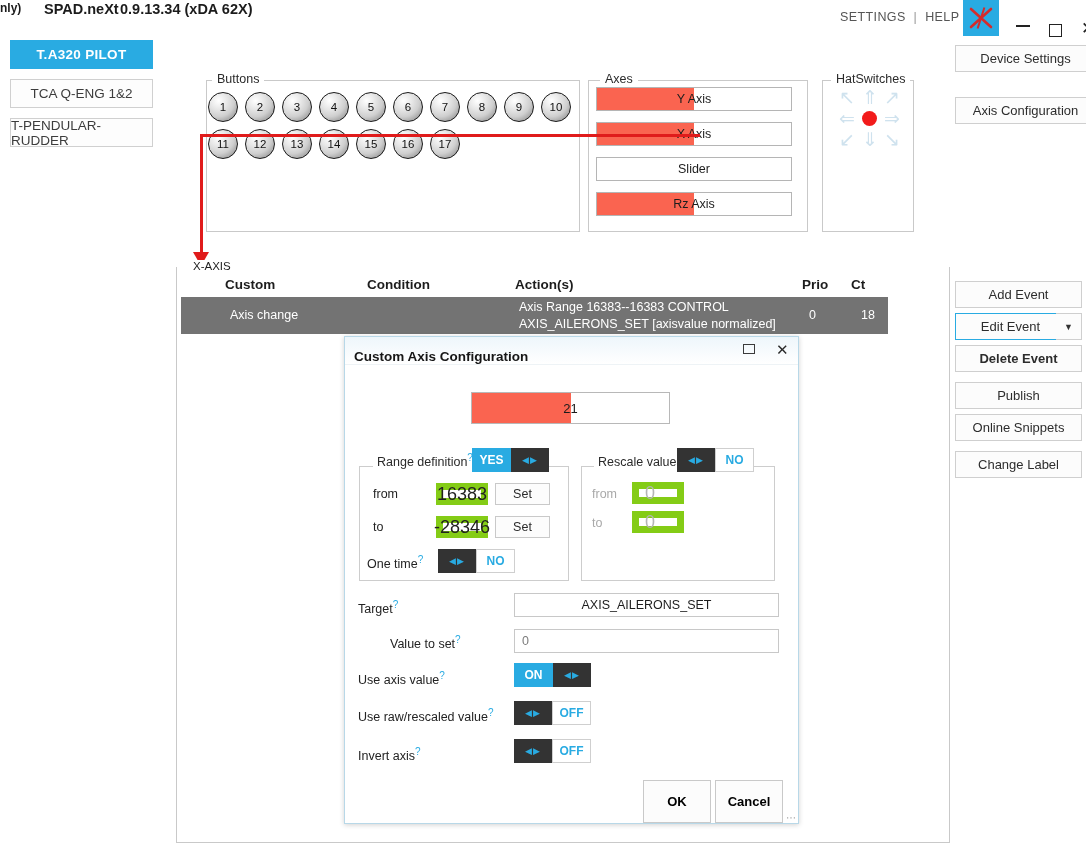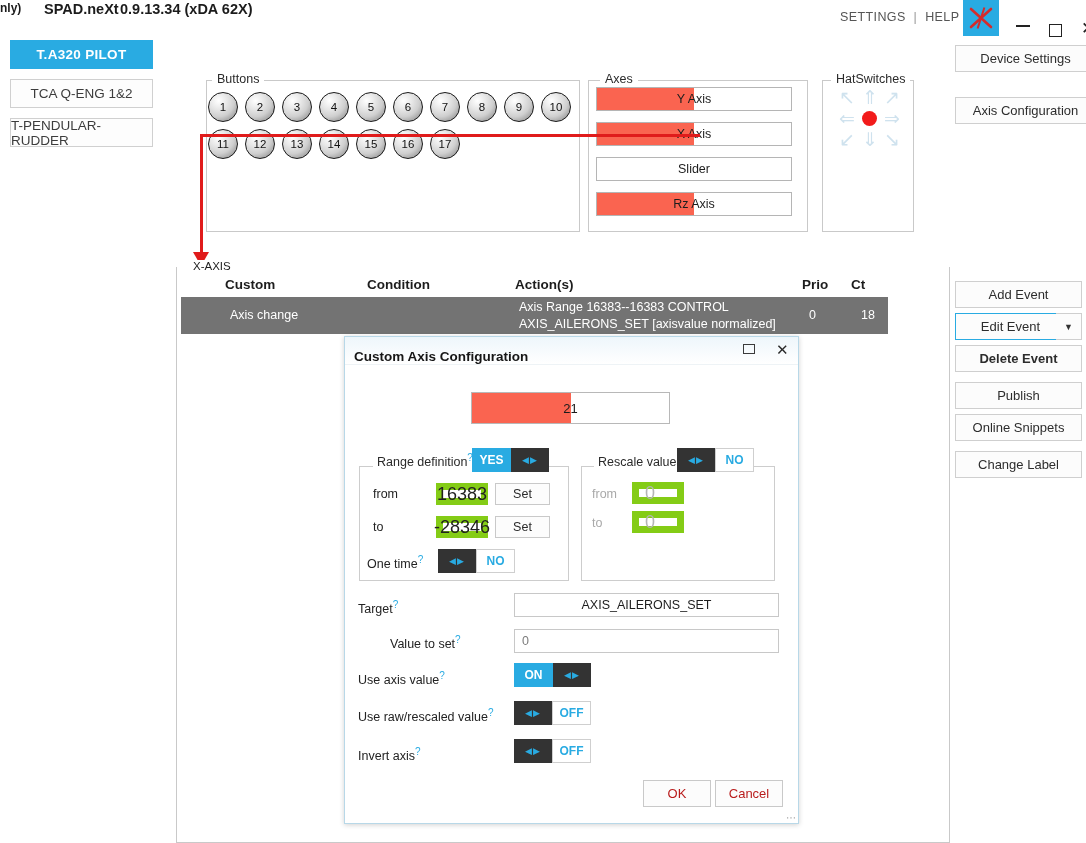--- a/index.html
+++ b/index.html
@@ -174,22 +174,22 @@
   .toggle.on .state { order: 1; background: #29ABE2; color: #fff; border-color: #29ABE2; }
 
   .rowlabel { position: absolute; font-size: 12.5px; color: #232323; }
   .wide-input {
     position: absolute; height: 24px; border: 1px solid #c8c8c8; background: #fff;
     display: flex; align-items: center; justify-content: center; font-size: 12.5px; color: #1d1d1d;
   }
   .wide-input.lefttxt { justify-content: flex-start; padding-left: 7px; color: #7c7c7c; }
 
   .dlgbtn {
-    position: absolute; width: 68px; height: 27px; border: 1px solid #c9c9c9; background: #fcfcfc;
-    display: flex; align-items: center; justify-content: center; font-size: 13px; color: #b91c1c;
+    position: absolute; width: 68px; height: 43px; border: 1px solid #c9c9c9; background: #fcfcfc;
+    display: flex; align-items: center; justify-content: center; font-size: 13px; color: #000000; font-weight: bold;
   }
   .grip { position: absolute; left: 786px; top: 812px; font-size: 10px; color: #9a9a9a; letter-spacing: 1px; }
 </style>
 </head>
 <body>
 
 <div id="root">
 
   <div class="topbar">
     <div class="app-prefix">nly)</div>

